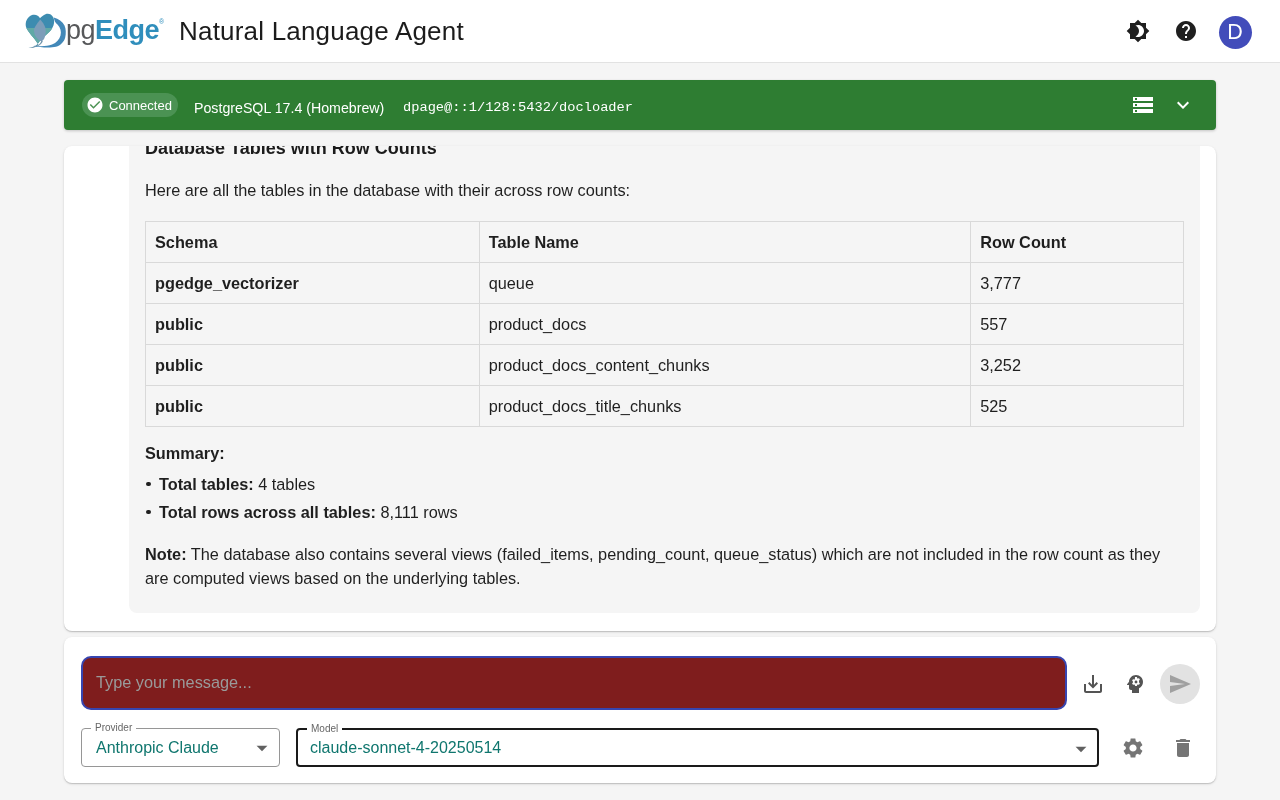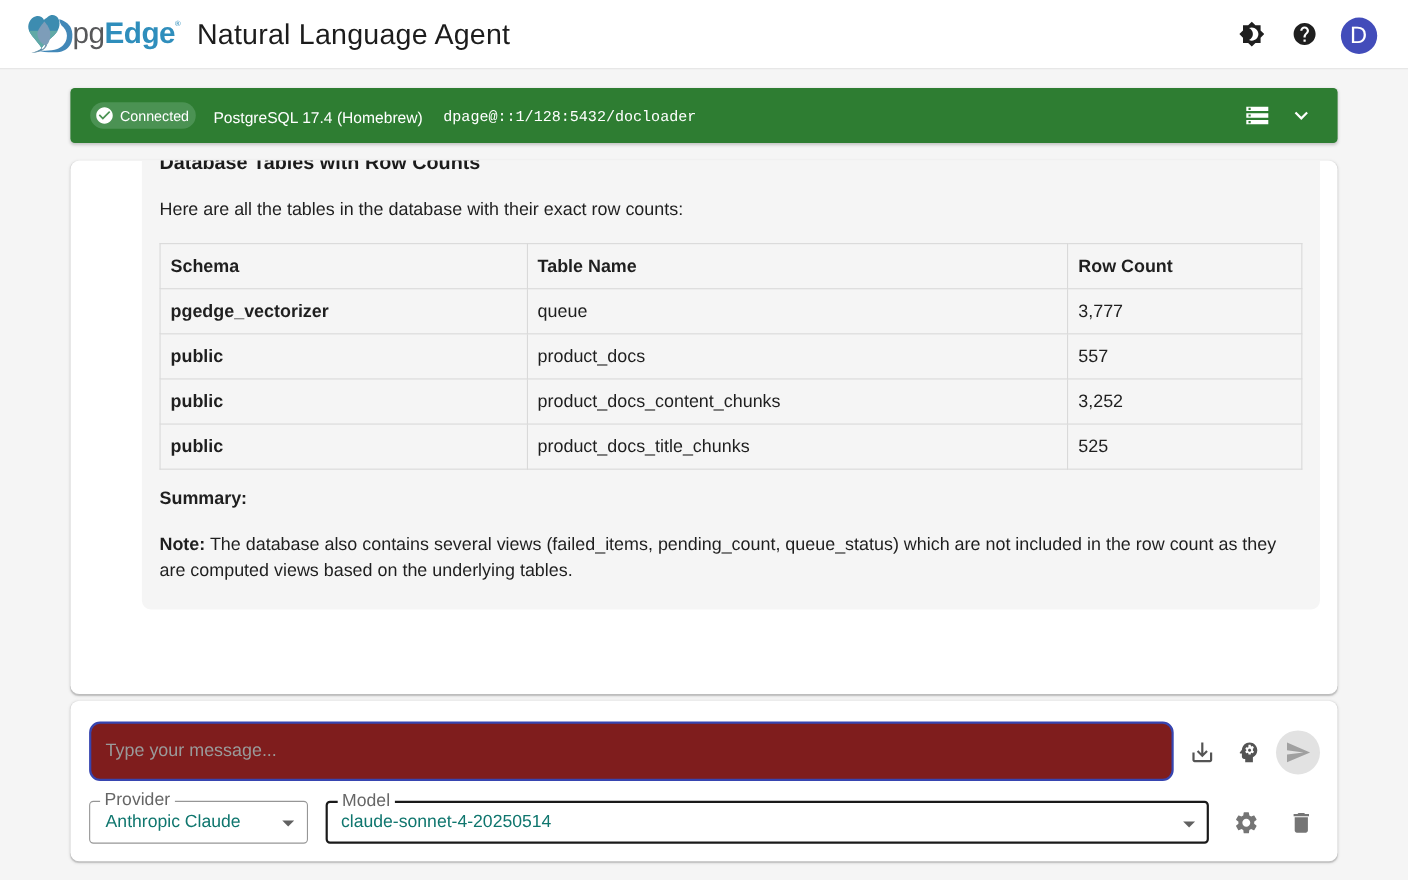--- a/index.html
+++ b/index.html
@@ -33,21 +33,21 @@
 #bubble li::before { content:""; position:absolute; left:-13px; top:9.8px; width:4.6px; height:4.6px; border-radius:50%; background:#1f1f1f; }
 #bubble li + li { margin-top:4px; }
 
 #panel { position:absolute; left:64px; top:637px; width:1152px; height:146px; background:#fff; border-radius:8px; box-shadow:0 1px 1px rgba(0,0,0,.14), 0 1px 3px rgba(0,0,0,.12); }
 #input { position:absolute; left:17px; top:19px; width:986px; height:54px; border:2px solid #3745b0; border-radius:10px; background:#7f1d1d; }
 #input span { position:absolute; left:13px; top:15px; font-size:16.3px; color:#9a9a9a; }
 .picon { position:absolute; width:24px; height:24px; fill:#545454; }
 #send { position:absolute; left:1096px; top:27px; width:40px; height:40px; border-radius:50%; background:#e2e2e2; }
 #send svg { position:absolute; left:8px; top:8px; width:24px; height:24px; fill:#a0a0a0; }
 .sel { position:absolute; top:91px; height:39px; background:#fff; border-radius:4px; }
-.sel .lbl { position:absolute; left:9px; top:-8px; font-size:16px; line-height:13px; color:#666; background:#fff; padding:0 4px; }
+.sel .lbl { position:absolute; left:9px; top:-8px; font-size:10px; line-height:13px; color:#666; background:#fff; padding:0 4px; }
 .sel .val { position:absolute; left:14px; top:0; height:100%; display:flex; align-items:center; font-size:16px; color:#0f766e; }
 .sel svg { position:absolute; width:26px; height:26px; fill:#616161; top:6px; }
 #prov { left:17px; width:199px; border:1px solid #969696; } #prov svg { right:4.5px; }
 #model { left:232px; width:803px; border:2px solid #1a1a1a; } #model svg { right:3px; } #model .val { left:12px; }
 </style>
 </head>
 <body>
 <div id="header">
   <svg id="logo" width="150" height="48" viewBox="0 0 150 48">
     <defs>
@@ -87,21 +87,21 @@
       <path d="M2 20h20v-4H2v4zm2-3h2v2H4v-2zM2 4v4h20V4H2zm4 3H4V5h2v2zm-4 7h20v-4H2v4zm2-3h2v2H4v-2z"></path>
     </svg>
   <svg class="gicon" style="left:1107px" viewBox="0 0 24 24">
       <path d="M16.59 8.59L12 13.17 7.41 8.59 6 10l6 6 6-6z"></path>
     </svg>
 </div>
 
 <div id="card">
   <div id="bubble">
     <h3>Database Tables with Row Counts</h3>
-    <p>Here are all the tables in the database with their exact row counts:</p>
+    <p>Here are all the tables in the database with their across row counts:</p>
     <table>
       <tbody>
           <tr>
             <th class="c1">Schema</th>
             <th class="c2">Table Name</th>
             <th class="c3">Row Count</th>
           </tr>
       <tr>
             <td class="b">pgedge_vectorizer</td>
             <td>queue</td>
@@ -118,20 +118,24 @@
             <td>3,252</td>
           </tr>
       <tr>
             <td class="b">public</td>
             <td>product_docs_title_chunks</td>
             <td>525</td>
           </tr>
     </tbody>
       </table>
     <p><b>Summary:</b></p>
+    <ul>
+      <li><b>Total tables:</b> 4 tables</li>
+      <li><b>Total rows across all tables:</b> 8,111 rows</li>
+    </ul>
     <p style="margin-top:18px"><b>Note:</b> The database also contains several views (failed_items, pending_count, queue_status) which are not included in the row count as they are computed views based on the underlying tables.</p>
   </div>
 </div>
 
 <div id="panel">
   <div id="input">
       <span>Type your message...</span>
     </div>
   <svg class="picon" style="left:1016.5px; top:35px" viewBox="0 0 24 24">
       <path d="M19 12v7H5v-7H3v7c0 1.1.9 2 2 2h14c1.1 0 2-.9 2-2v-7h-2zm-6 .67l2.59-2.58L17 11.5l-5 5-5-5 1.41-1.41L11 12.67V3h2v9.67z"></path>

